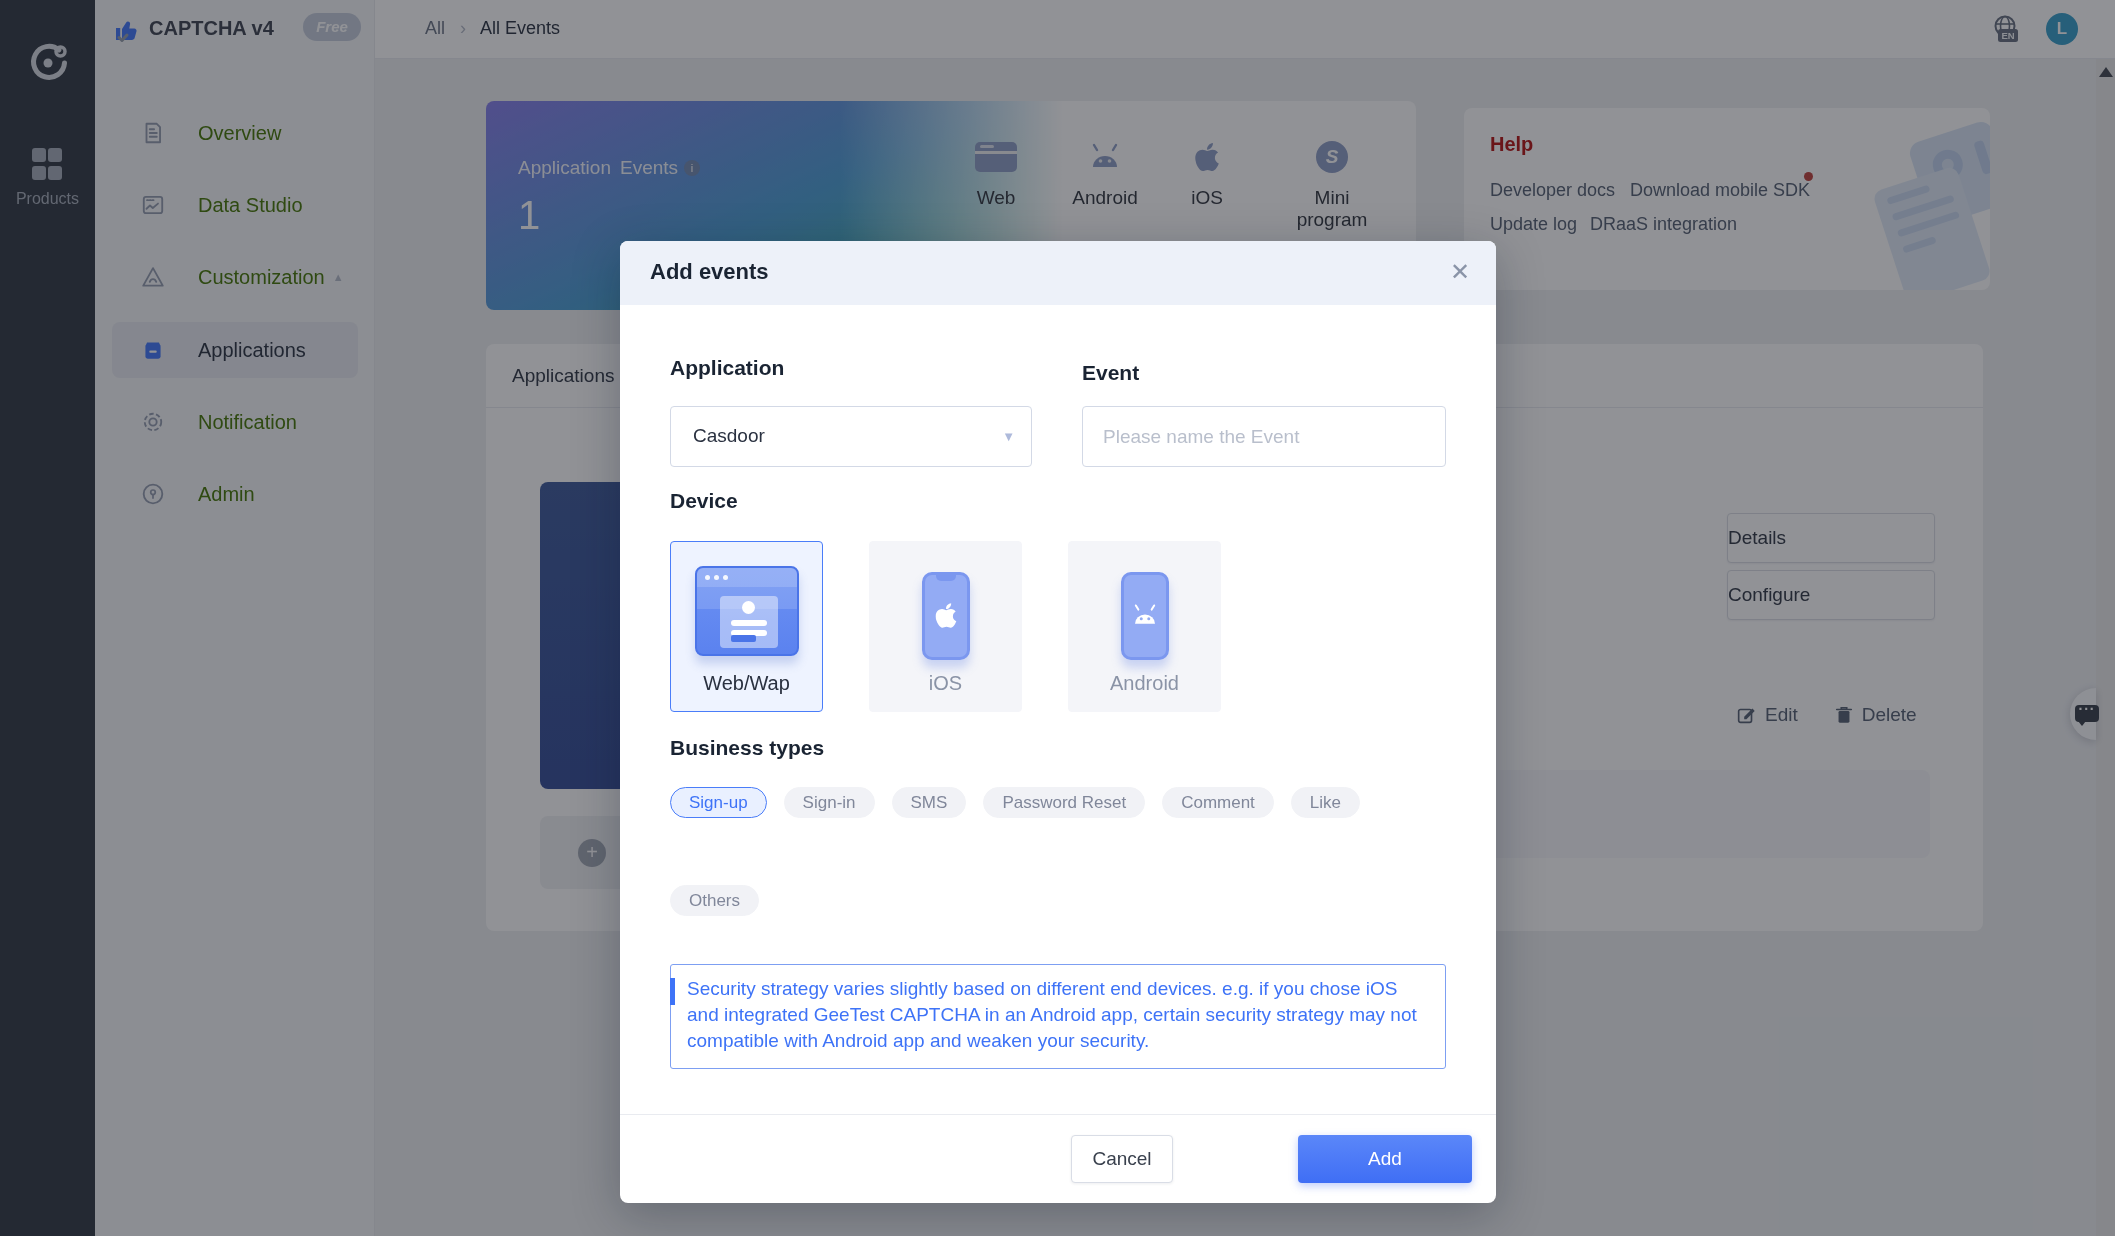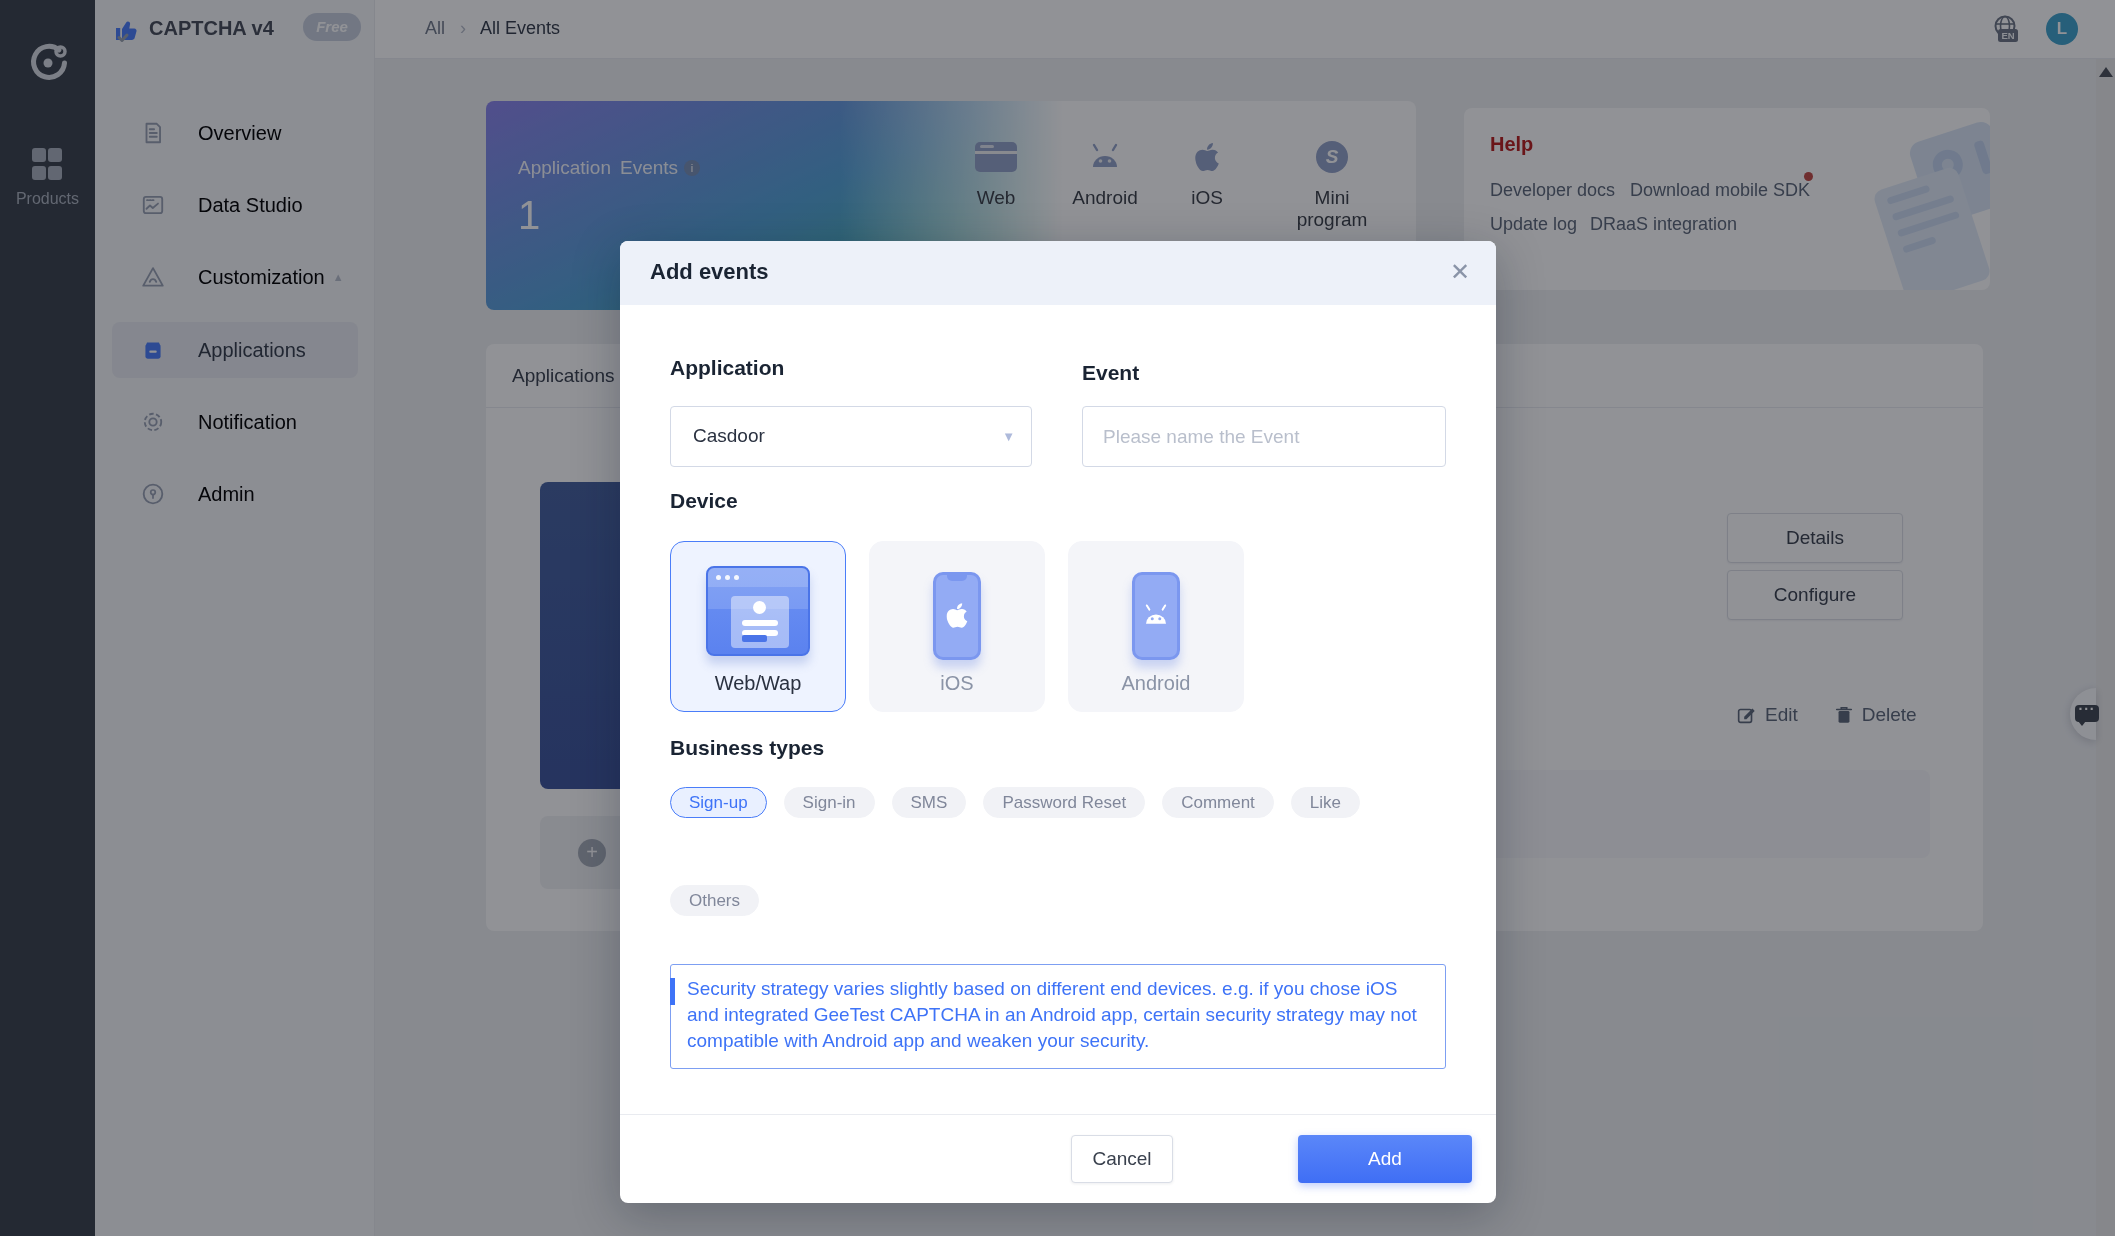--- a/index.html
+++ b/index.html
@@ -16,21 +16,21 @@
   .rail .products .lbl { font-size:16px; margin-top:6px; }
 
   
   .sidenav { position:absolute; left:95px; top:0; width:280px; height:1236px; background:#f6f7f9; border-right:1px solid #e9ebef; z-index:2; }
   .sidenav .head { position:absolute; left:0; top:0; width:280px; height:59px; }
   .sidenav .thumb { position:absolute; left:18px; top:15px; width:30px; height:30px; }
   .sidenav .title { position:absolute; left:54px; top:17px; font-size:20px; font-weight:700; color:#454c58; }
   .badge-free { position:absolute; left:208px; top:13px; width:58px; height:28px; background:#c6cedd; color:#ffffff; font-style:italic; font-weight:700; font-size:15px; border-radius:14px; text-align:center; line-height:28px; }
   .nav-item { position:absolute; left:17px; width:246px; height:56px; border-radius:8px; display:flex; align-items:center; }
   .nav-item .ic { width:26px; height:26px; margin-left:28px; flex:0 0 auto; }
-  .nav-item .nl { margin-left:32px; font-size:20px; color:#000000; }
+  .nav-item .nl { margin-left:32px; font-size:20px; color:#4d7c0f; }
   .nav-item.active { background:#e9ecf2; }
   .nav-item.active .nl { color:#333b49; }
   .nav-caret { font-size:11px; color:#b9bfcc; margin-left:8px; }
 
   
   .topbar { position:absolute; left:375px; top:0; width:1740px; height:59px; background:#ffffff; border-bottom:1px solid #e9ebf0; z-index:1; }
   .crumbs { position:absolute; left:50px; top:18px; font-size:18px; color:#717a8a; }
   .crumbs .sep { color:#b6bcc9; margin:0 10px; }
   .crumbs .cur { color:#333b49;margin-top:27px; }
   .globe { position:absolute; right:92px; top:13px; width:34px; height:34px; }
@@ -63,21 +63,21 @@
   .illus .calc { position:absolute; width:86px; height:86px; background:#d4e2f5; border-radius:12px; transform:rotate(-18deg); left:74px; top:-6px; }
   .illus .calc em { position:absolute; left:18px; top:16px; width:30px; height:30px; border:9px solid #b9cdec; border-radius:50%; }
   .illus .calc i { position:absolute; right:12px; top:18px; width:10px; height:34px; background:#b9cdec; border-radius:4px; }
 
   .apps-panel { position:absolute; left:111px; top:285px; width:1497px; height:587px; background:#ffffff; border-radius:8px; }
   .apps-panel .tabs { position:absolute; left:0; top:0; width:100%; height:64px; border-bottom:1px solid #e9ebf0; }
   .apps-panel .tab { position:absolute; left:26px; top:21px; font-size:19px; color:#39404d; }
   .app-card-blue { position:absolute; left:54px; top:138px; width:240px; height:307px; border-radius:8px; background:linear-gradient(180deg,#45619f,#3c549c); }
   .add-box { position:absolute; left:54px; top:472px; width:240px; height:73px; border-radius:8px; background:#f1f2f5; }
   .add-box .plus { position:absolute; left:38px; top:23px; width:28px; height:28px; border-radius:50%; background:#a6adb8; color:#fff; font-size:20px; line-height:27px; text-align:center; }
-  .ghost-btn { position:absolute; width:176px; height:50px; background:#fff; border:1px solid #dcdfe6; border-radius:4px; font-size:19px; color:#39404d; text-align:center; line-height:48px; box-shadow:0 1px 2px rgba(30,40,60,.06); }
+  .ghost-btn { position:absolute; width:208px; height:50px; background:#fff; border:1px solid #dcdfe6; border-radius:4px; font-size:19px; color:#39404d; text-align:left; line-height:48px; box-shadow:0 1px 2px rgba(30,40,60,.06); }
   .row-actions { position:absolute; left:1249px; top:360px; font-size:19px; color:#5c6779; display:flex; align-items:center; }
   .row-actions svg { margin-right:8px; }
   .row-actions .gap { width:36px; }
   .sub-strip { position:absolute; left:988px; top:426px; width:456px; height:88px; background:#f7f8fb; border-radius:8px; }
 
   
   .scrollbar { position:absolute; right:0; top:59px; width:19px; height:1177px; background:#ececec; z-index:1; }
   .scrollbar .up { position:absolute; left:3px; top:8px; width:0; height:0; border-left:7px solid transparent; border-right:7px solid transparent; border-bottom:10px solid #4c515a; }
   .feedback { position:absolute; right:19px; top:688px; width:26px; height:52px; background:#fafbfd; border-radius:26px 0 0 26px; box-shadow:0 2px 8px rgba(20,30,50,.18); z-index:1; }
   .chatic { position:absolute; left:5px; top:17px; width:24px; height:17px; background:#3f4650; border-radius:4px; }
@@ -91,21 +91,21 @@
   .modal-title { position:absolute; left:30px; top:18px; font-size:22px; font-weight:700; color:#1a2433; }
   .modal-x { position:absolute; right:26px; top:17px; font-size:24px; color:#8a94a8; line-height:28px; cursor:default; }
 
   .m-label { position:absolute; font-size:21px; font-weight:700; color:#1a2433; }
   .select { position:absolute; left:50px; top:165px; width:362px; height:61px; border:1px solid #d3d9e6; border-radius:4px; background:#fff; }
   .select .val { position:absolute; left:22px; top:18px; font-size:19px; color:#2a3140; }
   .select .arrow { position:absolute; right:16px; top:22px; font-size:13px; color:#aebadb; }
   .text-input { position:absolute; left:462px; top:165px; width:364px; height:61px; border:1px solid #d3d9e6; border-radius:4px; padding:0 20px; font-size:19px; color:#2a3140; font-family:"Liberation Sans",sans-serif; background:#fff; }
   .text-input::placeholder { color:#b9bfcc; }
 
-  .dev-card { position:absolute; top:300px; width:176px; height:171px; border-radius:14px; background:#f4f5f9; border:1px solid #f4f5f9; }
+  .dev-card { position:absolute; top:300px; width:153px; height:171px; border-radius:4px; background:#f4f5f9; border:1px solid #f4f5f9; }
   .dev-card.selected { background:#eef3ff; border-color:#4a7df9; }
   .dev-card .d-lb { position:absolute; left:0; bottom:16px; width:100%; text-align:center; font-size:20px; color:#8a93a6; }
   .dev-card.selected .d-lb { color:#2a3140; }
   .dev-ic { position:absolute; left:50%; top:24px; transform:translateX(-50%); }
 
   .browser-ic { width:104px; height:90px; background:linear-gradient(180deg,#6d92f3,#5b82ef); border:2px solid #4a74e8; border-radius:8px; position:relative; box-shadow:0 8px 10px rgba(80,110,200,.25); }
   .browser-ic .bar { position:absolute; left:0; top:0; width:100%; height:19px; background:rgba(255,255,255,.28); border-radius:6px 6px 0 0; }
   .browser-ic .bar i { position:absolute; top:7px; width:5px; height:5px; border-radius:50%; background:rgba(255,255,255,.9); }
   .browser-ic .band { position:absolute; left:0; top:19px; width:100%; height:22px; background:rgba(255,255,255,.14); }
   .browser-ic .panel { position:absolute; left:23px; top:28px; width:58px; height:52px; background:rgba(255,255,255,.45); border-radius:4px; }

